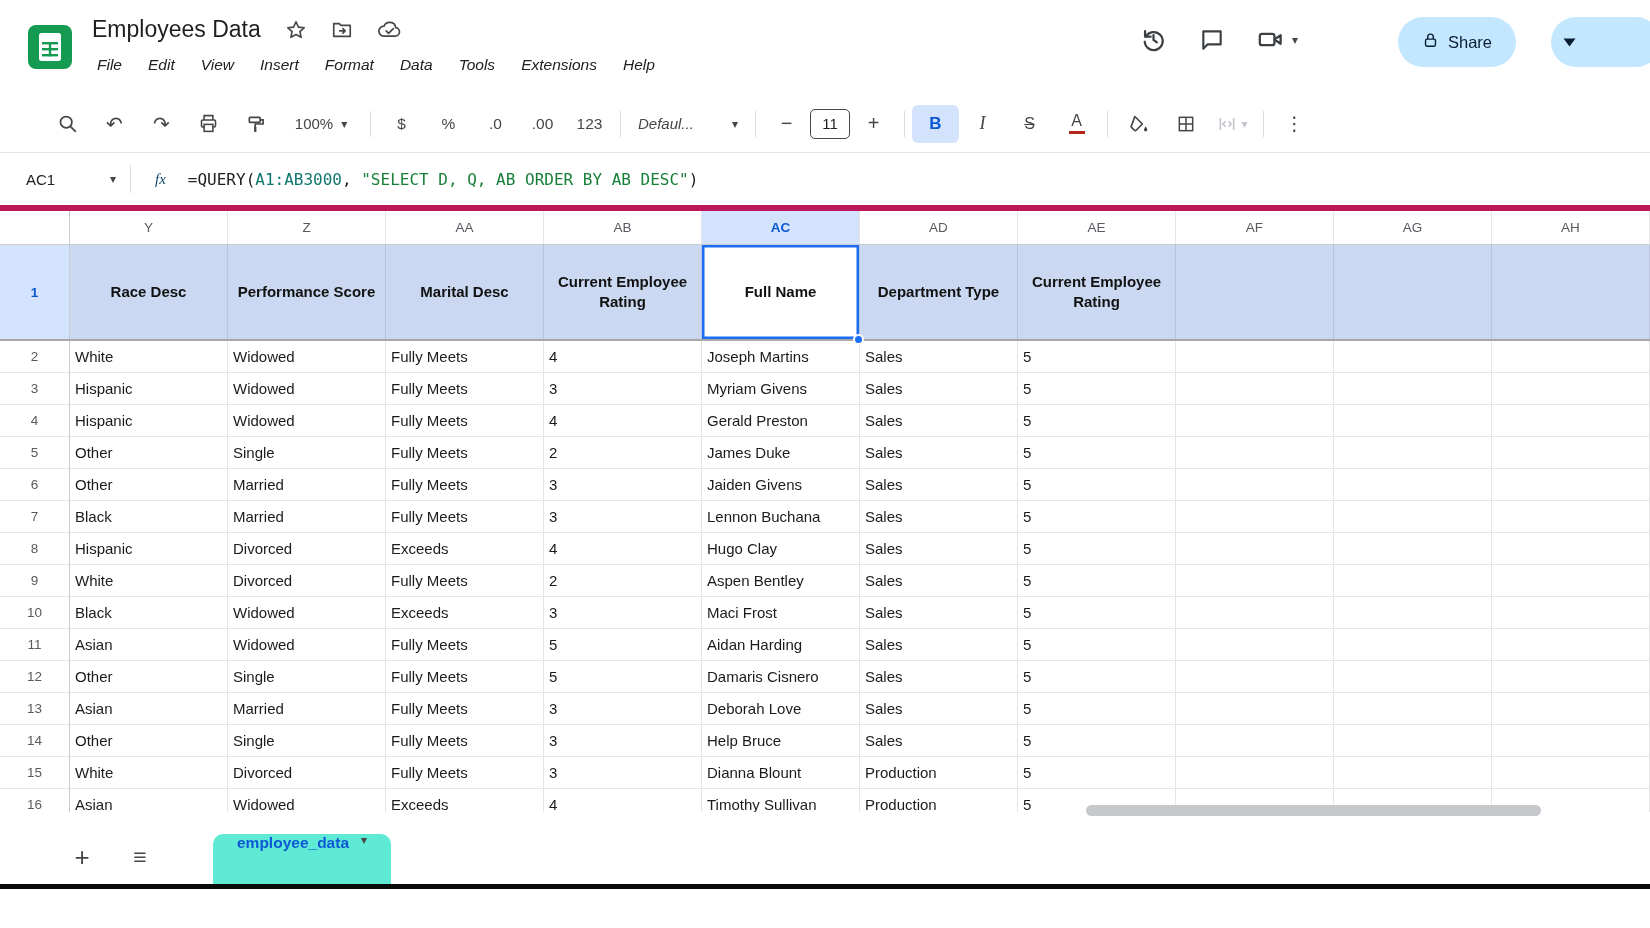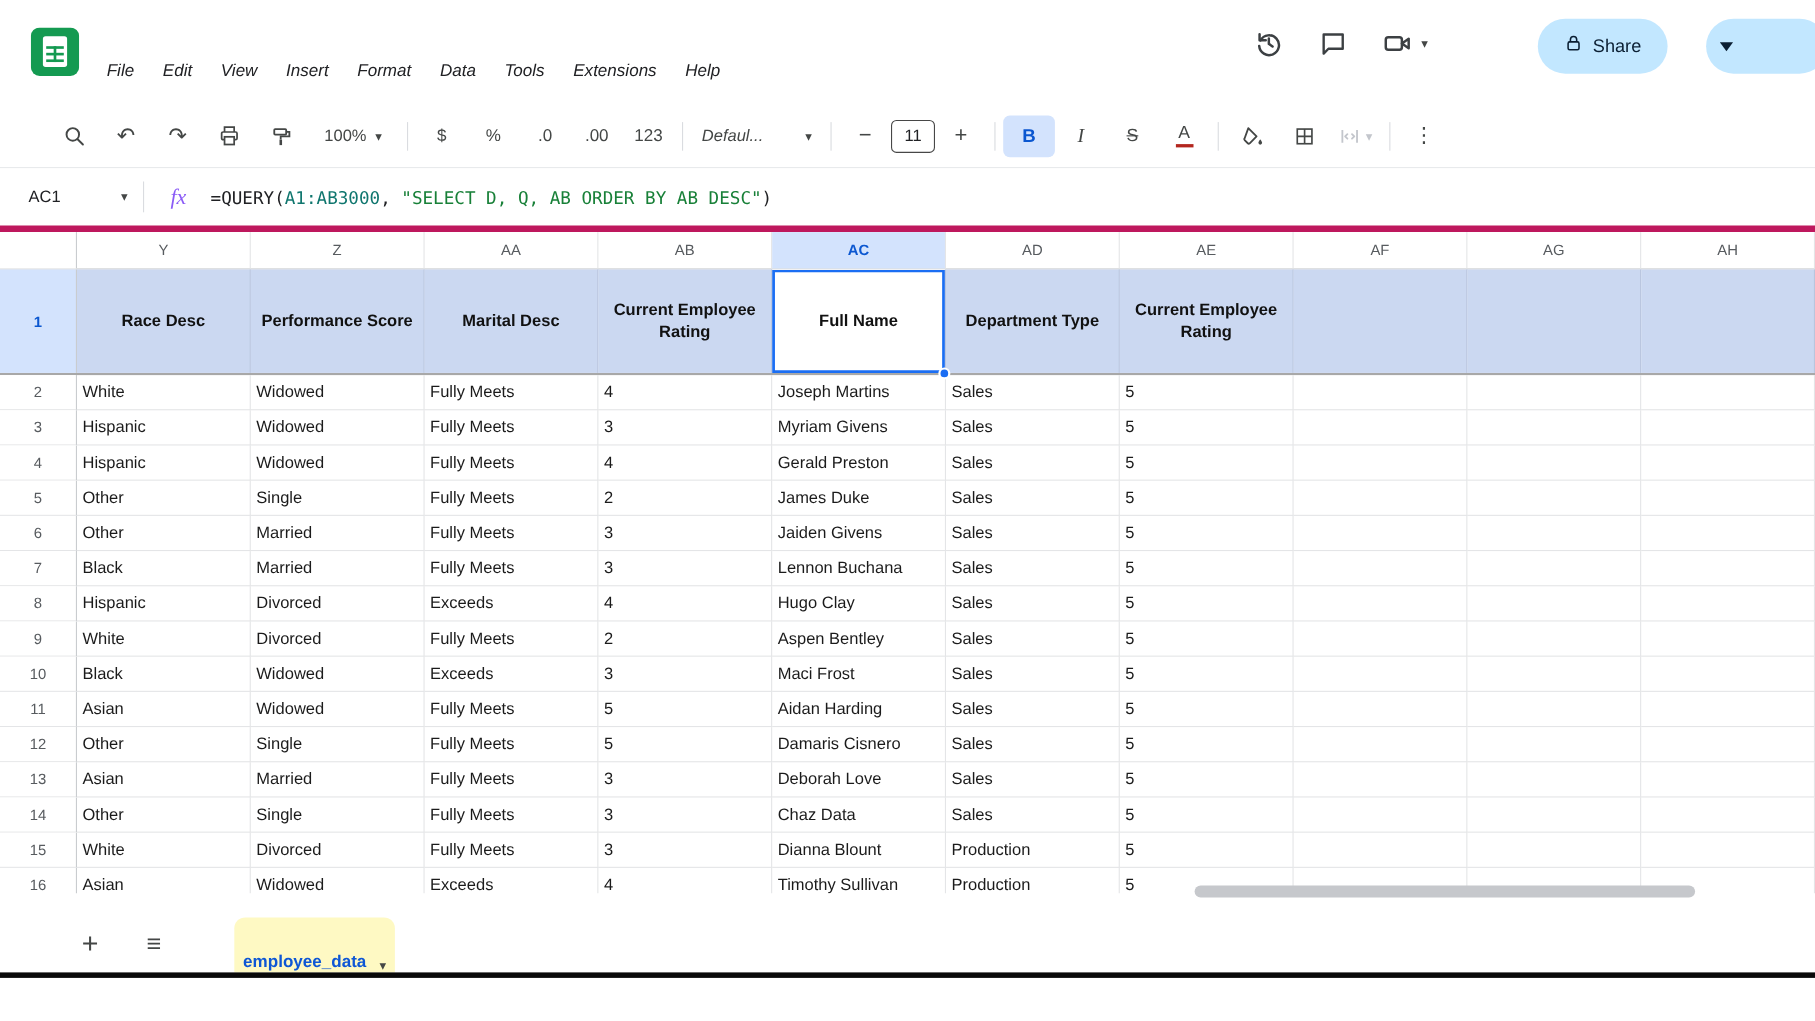--- a/index.html
+++ b/index.html
@@ -45,21 +45,21 @@
   .tcolor .bar { width:16px; height:3.5px; background:#b3261e; margin-top:2px; }
   .merge-wrap { display:flex; align-items:center; gap:4px; color:#c3c6cc; }
   .more-dots { font-size:19px; color:#444746; }
 
   
   .formula-bar { position:absolute; top:153px; left:0; width:1650px; height:58px;
     display:flex; align-items:center; border-bottom:6px solid #be185d; background:#fff; }
   .name-box { width:130px; display:flex; align-items:center; justify-content:space-between;
     padding:0 14px 0 26px; font-size:15px; color:#202124; cursor:pointer; }
   .fdiv { width:1px; height:28px; background:#dadce0; }
-  .fx { font-family:"Liberation Serif",serif; font-style:italic; color:#8b5cf6; font-size:20px; margin:0 22px 0 24px; }
+  .fx { font-family:"Liberation Serif",serif; font-style:italic; color:#0c4a6e; font-size:15px; margin:0 22px 0 24px; }
   .formula-text { font-family:"DejaVu Sans Mono",monospace; font-size:16px; white-space:pre; }
   .tok-plain { color:#202124; }
   .tok-range { color:#0f766e; }
   .tok-string { color:#188038; }
 
   
   .grid { position:absolute; top:211px; left:0; width:1650px; height:601px; overflow:hidden; background:#fff; }
   .col-headers { display:flex; height:34px; background:#fff; border-bottom:1px solid #c9cccf; }
   .corner { width:70px; flex:0 0 70px; border-right:1px solid #c9cccf; background:#fff; }
   .col-h { width:158px; flex:0 0 158px; display:flex; align-items:center; justify-content:center;
@@ -83,38 +83,58 @@
 
   
   .h-scrollbar { position:absolute; left:1086px; top:805px; width:455px; height:11px;
     border-radius:6px; background:#c6c8cc; cursor:grab; }
   .sheet-bar { position:absolute; top:830px; left:0; width:1650px; height:54px; background:#fff;
     display:flex; align-items:center; }
   .sb-btn { width:44px; height:40px; display:flex; align-items:center; justify-content:center;
     color:#444746; cursor:pointer; }
   .plus-glyph { font-size:26px; line-height:1; }
   .menu-glyph { font-size:23px; line-height:1; }
-  .sheet-tab { position:absolute; left:213px; top:4px; height:50px; background:#fef9c3;
-    border-radius:10px 10px 0 0; display:flex; align-items:flex-end; gap:12px; padding:0 8px; cursor:pointer; }
+  .sheet-tab { position:absolute; left:213px; top:4px; height:50px; background:#5eead4;
+    border-radius:10px 10px 0 0; display:flex; align-items:flex-start; gap:12px; padding:0 24px; cursor:pointer; }
   .sheet-tab .tab-label { color:#0e57d5; font-weight:700; font-size:15.5px; }
   .window-edge { position:absolute; top:884px; left:0; width:1650px; height:5px; background:#0a0a0a; }
 </style>
 </head>
 <body>
 
 <div class="topbar">
   <div class="logo">
     <svg width="44" height="44" viewBox="0 0 44 44">
       <rect width="44" height="44" rx="8" fill="#149a51"></rect>
       <rect x="11" y="8" width="22" height="28" rx="2.5" fill="#fff"></rect>
       <rect x="14" y="17" width="16" height="2.4" fill="#149a51"></rect>
       <rect x="14" y="23" width="16" height="2.4" fill="#149a51"></rect>
       <rect x="14" y="29" width="16" height="2.4" fill="#149a51"></rect>
       <rect x="20.8" y="17" width="2.4" height="14.4" fill="#149a51"></rect>
     </svg>
+  </div>
+  <div class="title-row">
+    <span class="doc-title">Employees Data</span>
+    <span class="t-icon">
+      <svg viewBox="0 0 24 24" width="22" height="22" fill="none" stroke="#444746" stroke-width="1.8">
+          <path d="M12 3l2.7 5.8 6.3.7-4.7 4.3 1.3 6.2L12 16.9 6.4 20l1.3-6.2L3 9.5l6.3-.7z" stroke-linejoin="round"></path>
+        </svg>
+    </span>
+    <span class="t-icon">
+      <svg viewBox="0 0 24 24" width="22" height="22" fill="none" stroke="#444746" stroke-width="1.8">
+          <path d="M3 5h6l2 2h10v12H3z" stroke-linejoin="round"></path>
+          <path d="M9.5 13h6M13 10.5L15.5 13 13 15.5" stroke-linecap="round" stroke-linejoin="round"></path>
+        </svg>
+    </span>
+    <span class="t-icon">
+      <svg viewBox="0 0 26 20" width="25" height="19" fill="none" stroke="#444746" stroke-width="1.8">
+          <path d="M7 17h12a4.5 4.5 0 0 0 .6-8.96A6.5 6.5 0 0 0 7.2 6.5 5.25 5.25 0 0 0 7 17z" stroke-linejoin="round"></path>
+          <path d="M9.5 11.5l2.5 2.5 5-5" stroke-linecap="round" stroke-linejoin="round"></path>
+        </svg>
+    </span>
   </div>
   <div class="menu-bar" id="menuBar">
       <div class="menu-item">File</div>
       <div class="menu-item">Edit</div>
       <div class="menu-item">View</div>
       <div class="menu-item">Insert</div>
       <div class="menu-item">Format</div>
       <div class="menu-item">Data</div>
       <div class="menu-item">Tools</div>
       <div class="menu-item">Extensions</div>
@@ -430,21 +450,21 @@
         <div class="dcell"></div>
         <div class="dcell"></div>
         <div class="dcell"></div>
       </div>
       <div class="drow">
         <div class="rownum">14</div>
         <div class="dcell">Other</div>
         <div class="dcell">Single</div>
         <div class="dcell">Fully Meets</div>
         <div class="dcell">3</div>
-        <div class="dcell">Chaz Data</div>
+        <div class="dcell">Help Bruce</div>
         <div class="dcell">Sales</div>
         <div class="dcell">5</div>
         <div class="dcell"></div>
         <div class="dcell"></div>
         <div class="dcell"></div>
       </div>
       <div class="drow">
         <div class="rownum">15</div>
         <div class="dcell">White</div>
         <div class="dcell">Divorced</div>

